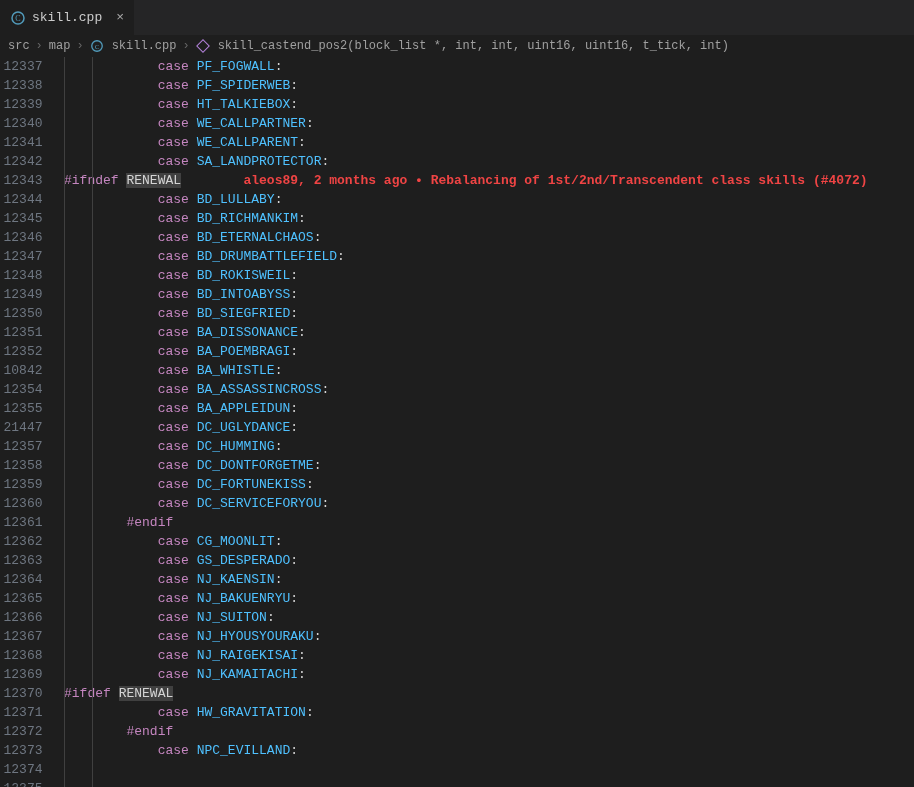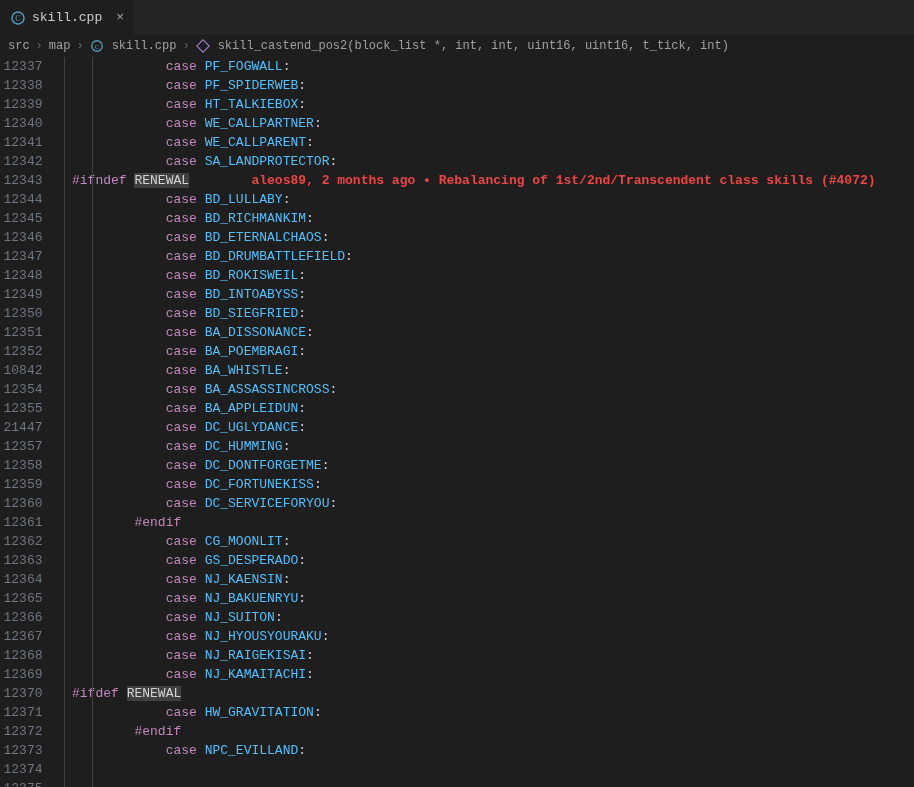--- a/index.html
+++ b/index.html
@@ -48,21 +48,20 @@
   width: 64px;
   text-align: center;
   color: #6e7681;
   flex-shrink: 0;
   padding-right: 18px;
 }
 .gutter .ln { height: 19px; line-height: 19px; }
 .code {
   flex: 1;
   position: relative;
-  padding-left: 8px;
 }
 .code .row {
   height: 19px;
   line-height: 19px;
   white-space: pre;
 }
 .vline {
   position: absolute;
   top: 0;
   bottom: 0;

